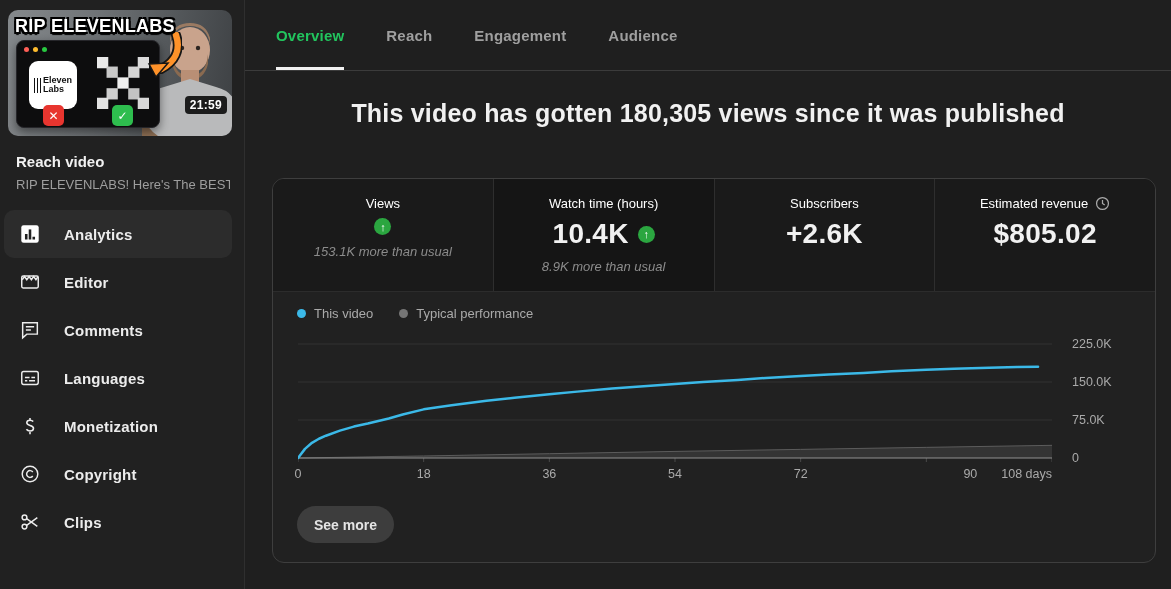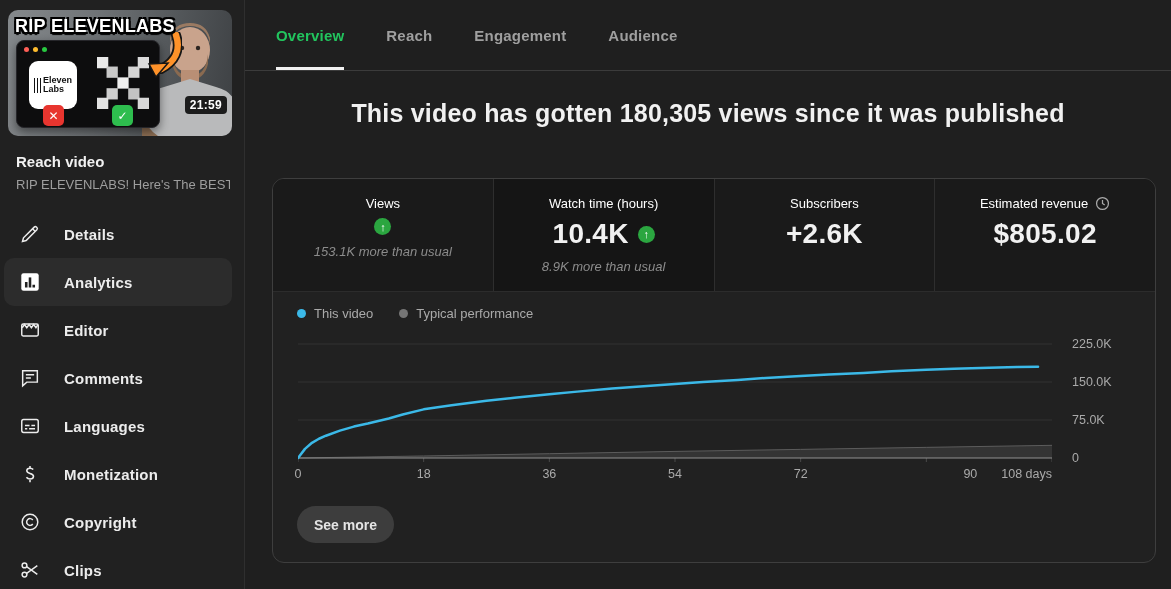--- a/index.html
+++ b/index.html
@@ -132,29 +132,20 @@
         <polygon points="5,32 24,31 12,45" fill="#ff9229" stroke="#161616" stroke-width="1.5"></polygon>
       </svg>
       <div class="thumb-title">RIP ELEVENLABS</div>
       <span class="duration">21:59</span>
     </div>
 
     <div class="your-video">Reach video</div>
     <div class="video-title">RIP ELEVENLABS! Here's The BEST …</div>
 
     <nav class="menu">
-      <div class="menu-item">
-        <span class="ic">
-          <svg width="22" height="22" viewBox="0 0 24 24" fill="none" stroke="#ececec" stroke-width="1.6">
-              <path d="M3.8 20.2l1.1-4L16.6 4.5a1.7 1.7 0 0 1 2.4 0l.5.5a1.7 1.7 0 0 1 0 2.4L7.8 19.1l-4 1.1z"></path>
-              <path d="M14.8 6.3l2.9 2.9"></path>
-            </svg>
-        </span>
-          <span class="lbl">Details</span>
-      </div>
       <div class="menu-item sel">
         <span class="ic">
           <svg width="22" height="22" viewBox="0 0 24 24">
               <rect x="2.5" y="2.5" width="19" height="19" rx="2.5" fill="#fff"></rect>
               <rect x="6.5" y="12" width="2.8" height="6" fill="#212121"></rect>
               <rect x="10.6" y="7" width="2.8" height="11" fill="#212121"></rect>
               <rect x="14.7" y="15" width="2.8" height="3" fill="#212121"></rect>
             </svg>
         </span>
           <span class="lbl">Analytics</span>

